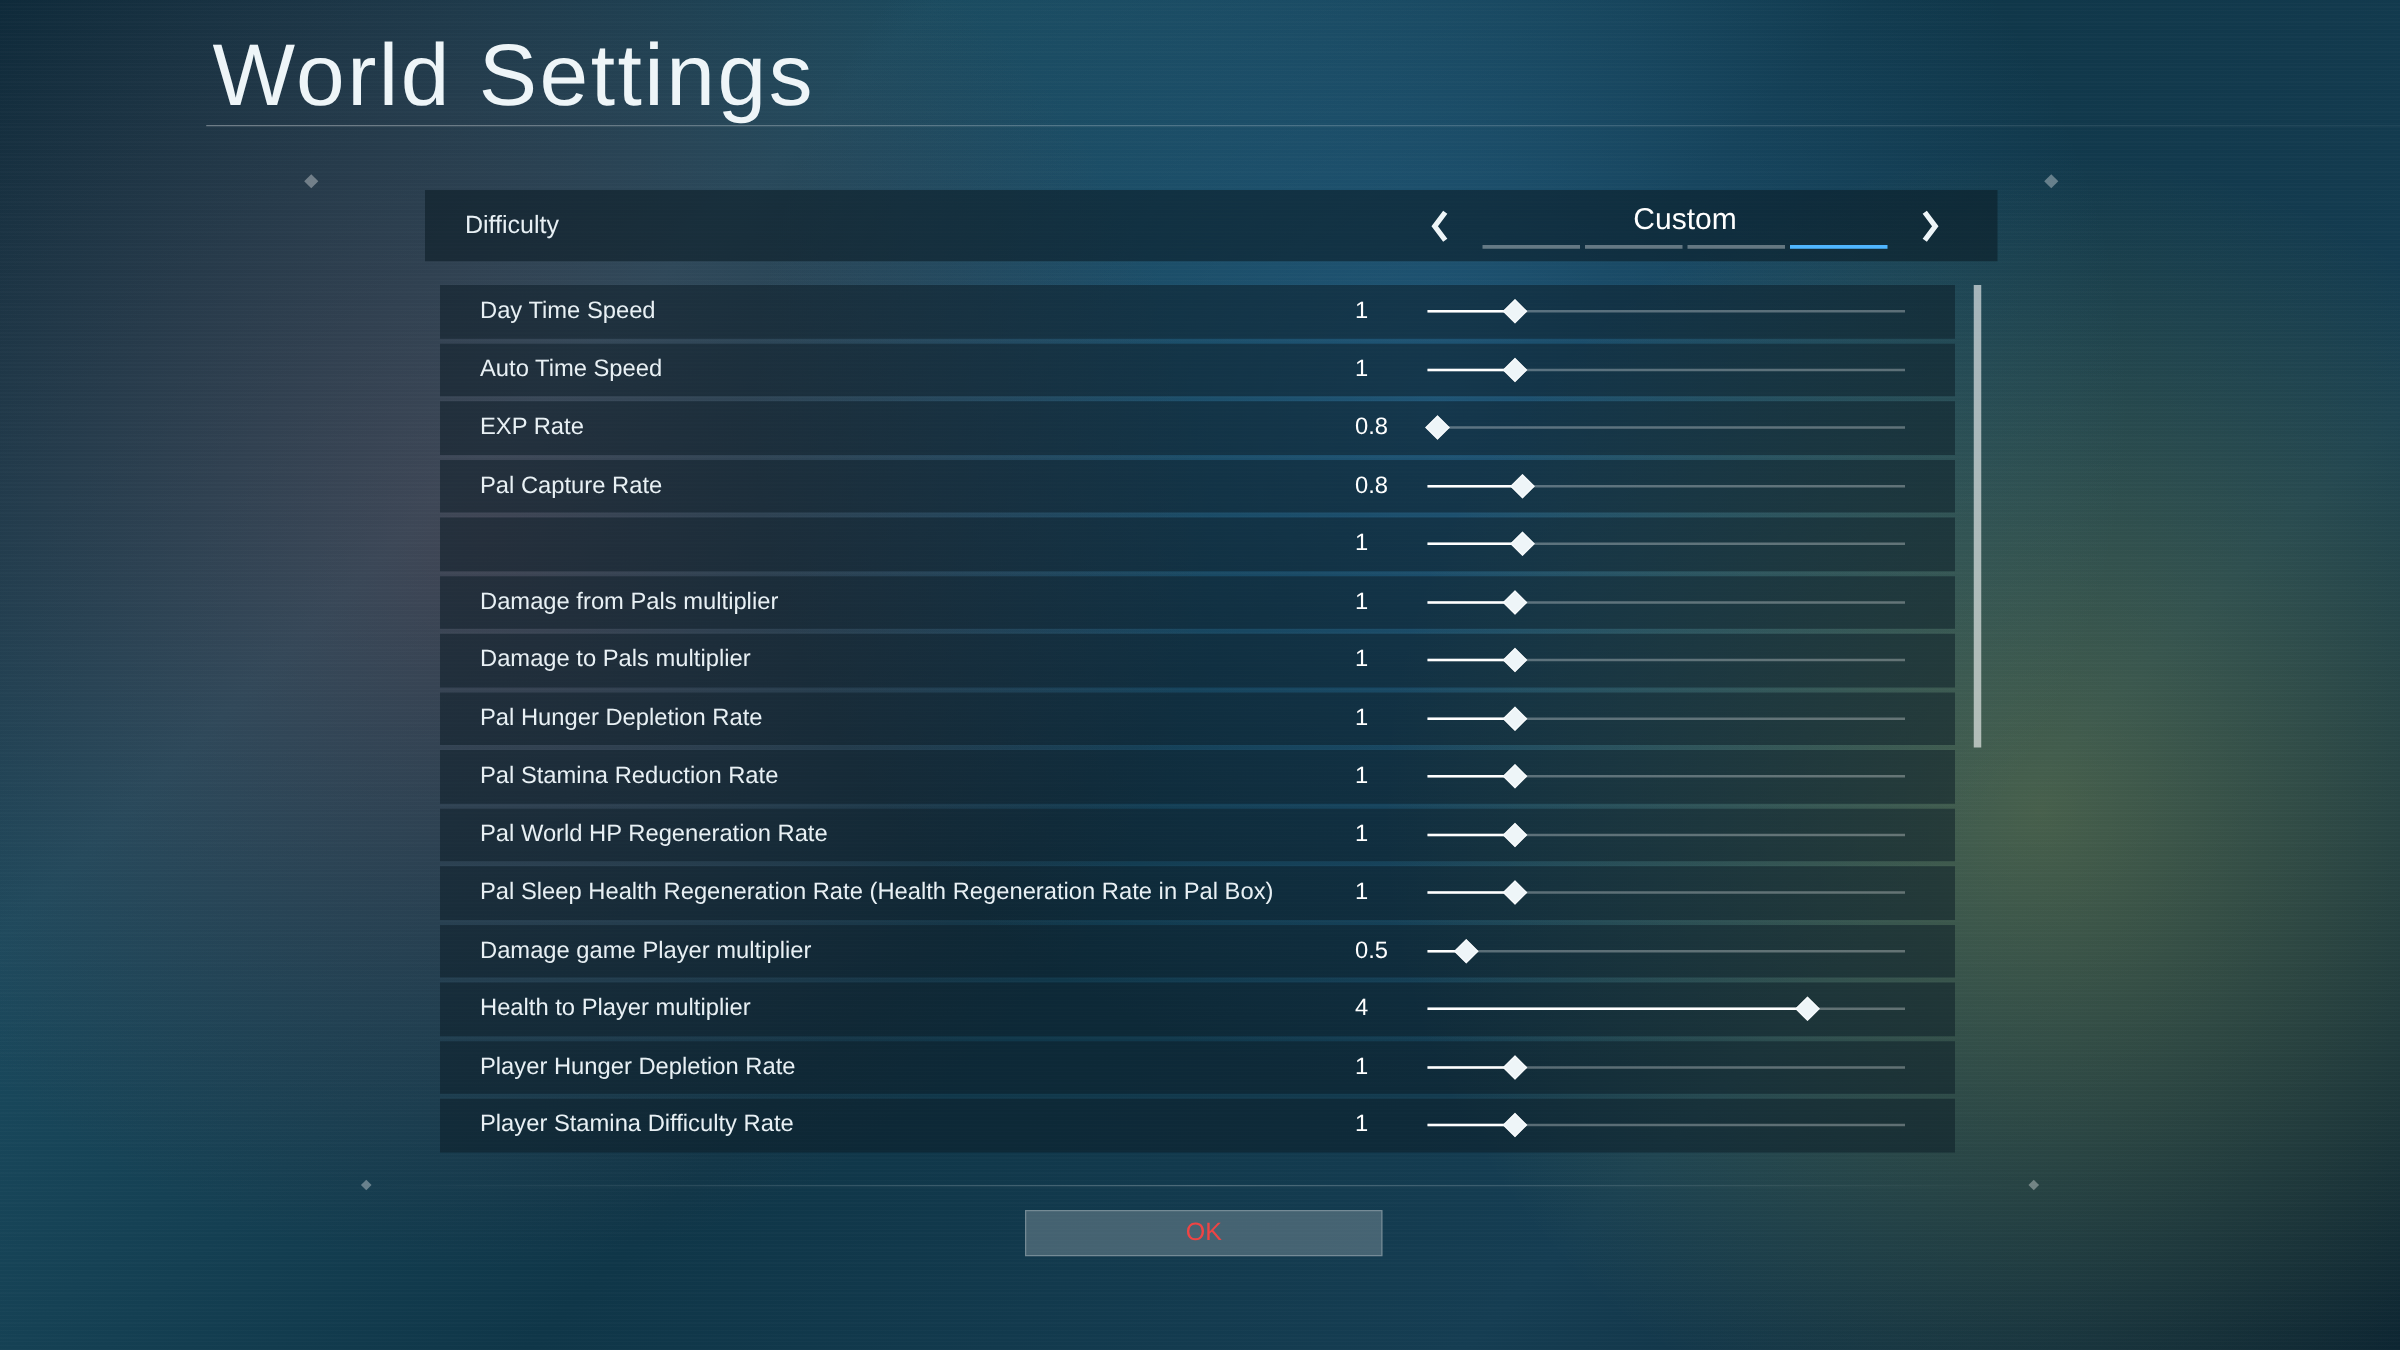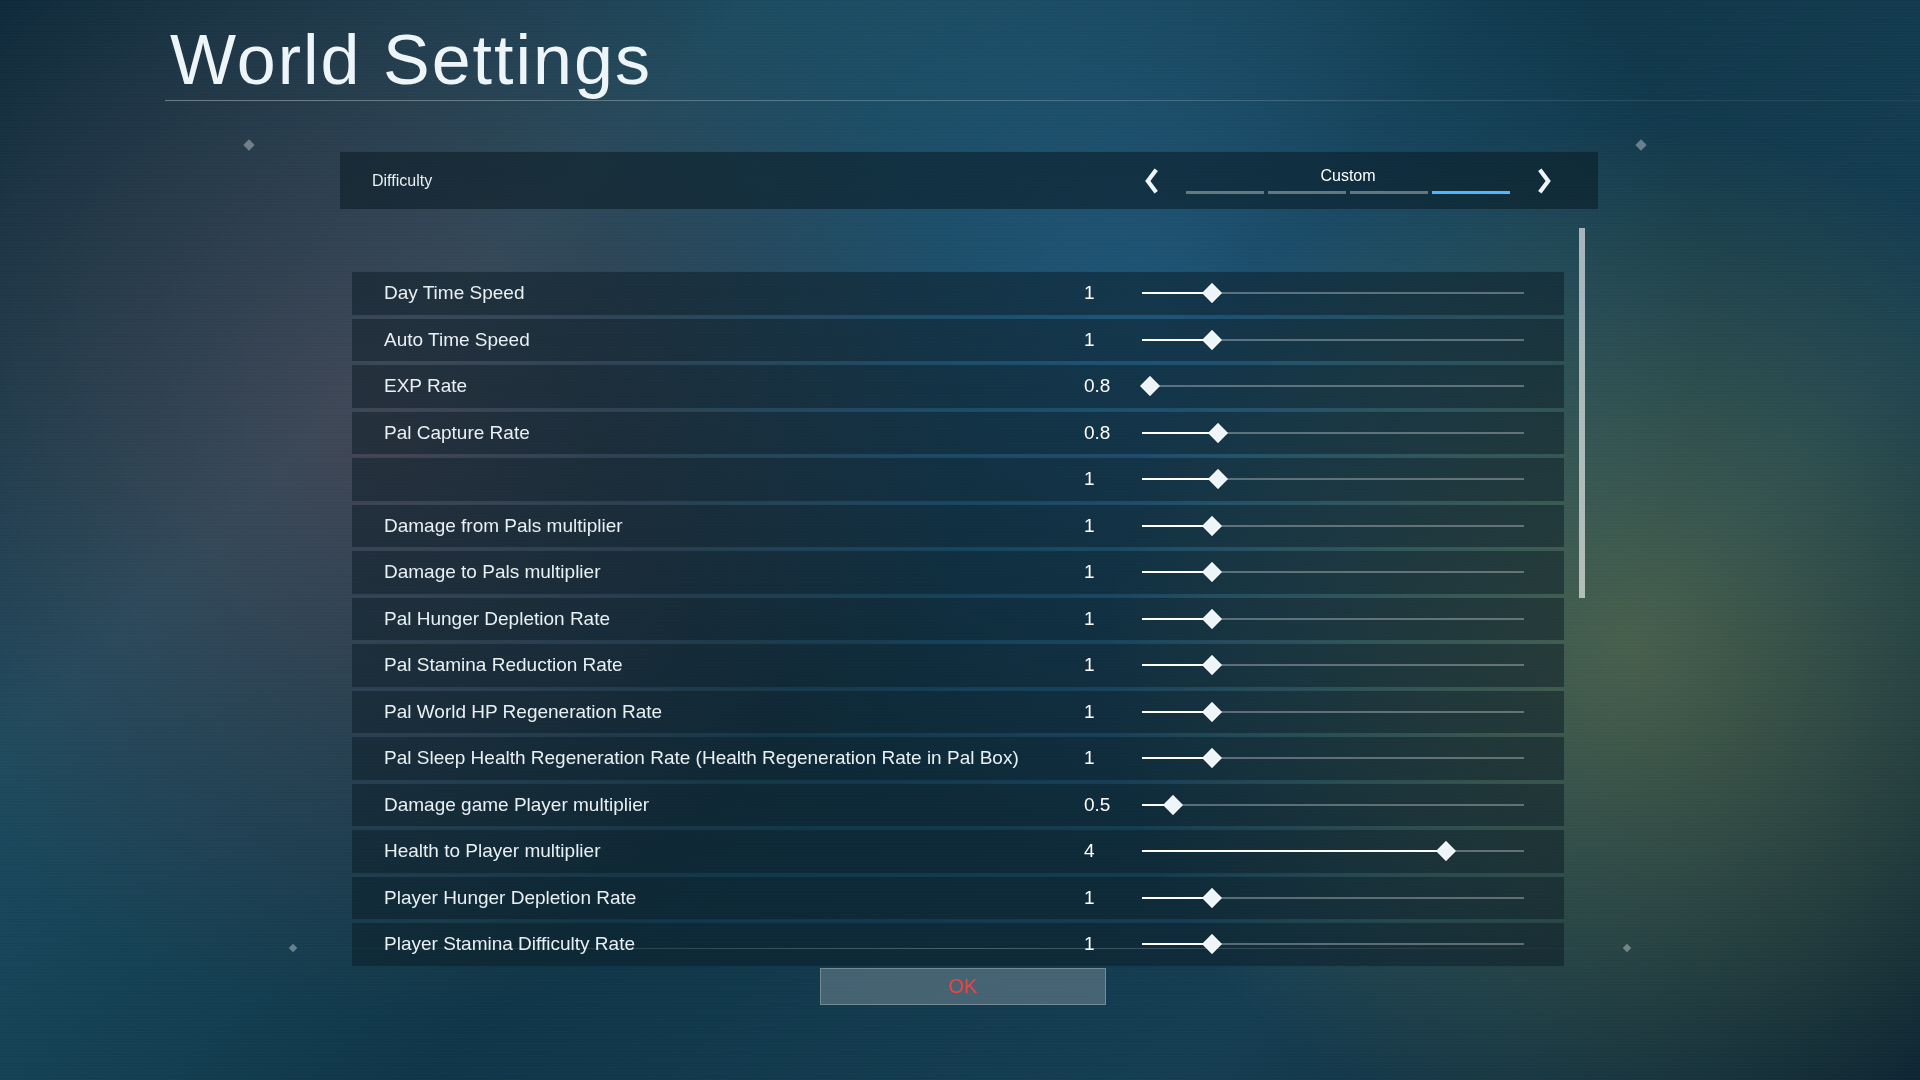--- a/index.html
+++ b/index.html
@@ -52,44 +52,43 @@
   .panel-wrap::after  { right:-40px; top:-2px; }
 
   .difficulty-row {
     position:absolute;
     left: 340px; top: 152px;
     width: 1258px; height: 57px;
     background: rgba(10,25,35,0.55);
     display:flex; align-items:center;
     padding-left: 32px;
   }
-  .difficulty-label { font-size: 16px; color:#e8f0f4; }
+  .difficulty-label { font-size: 20px; color:#e8f0f4; }
   .difficulty-selector {
     position:absolute; right: 40px; top: 0; bottom:0;
     width: 420px;
     display:flex; align-items:center; justify-content:space-between;
   }
   .chevron {
     width: 28px; height: 28px; display:flex; align-items:center; justify-content:center;
     cursor:pointer;
   }
   .chevron svg { width: 18px; height: 28px; fill:none; stroke:#eef5f8; stroke-width:3; }
   .selector-center { display:flex; flex-direction:column; align-items:center; gap:6px; }
-  .selector-value { font-size: 16px; color:#fff; }
+  .selector-value { font-size: 24px; color:#fff; }
   .selector-ticks { display:flex; gap:4px; }
   .tick { width: 78px; height: 3px; background: rgba(255,255,255,0.35); }
   .tick.active { background: #4fb6ff; }
 
   .settings-list {
     position:absolute;
     left: 352px; top: 228px;
     width: 1224px; height: 700px;
     display:flex; flex-direction:column; gap:4px;
     padding-right: 12px;
-    margin-top: 44px;
   }
   .row {
     height: 42.5px;
     background: rgba(10,25,35,0.5);
     display:flex; align-items:center;
     position:relative;
     flex-shrink:0;
   }
   .row-label {
     position:absolute; left: 32px;

